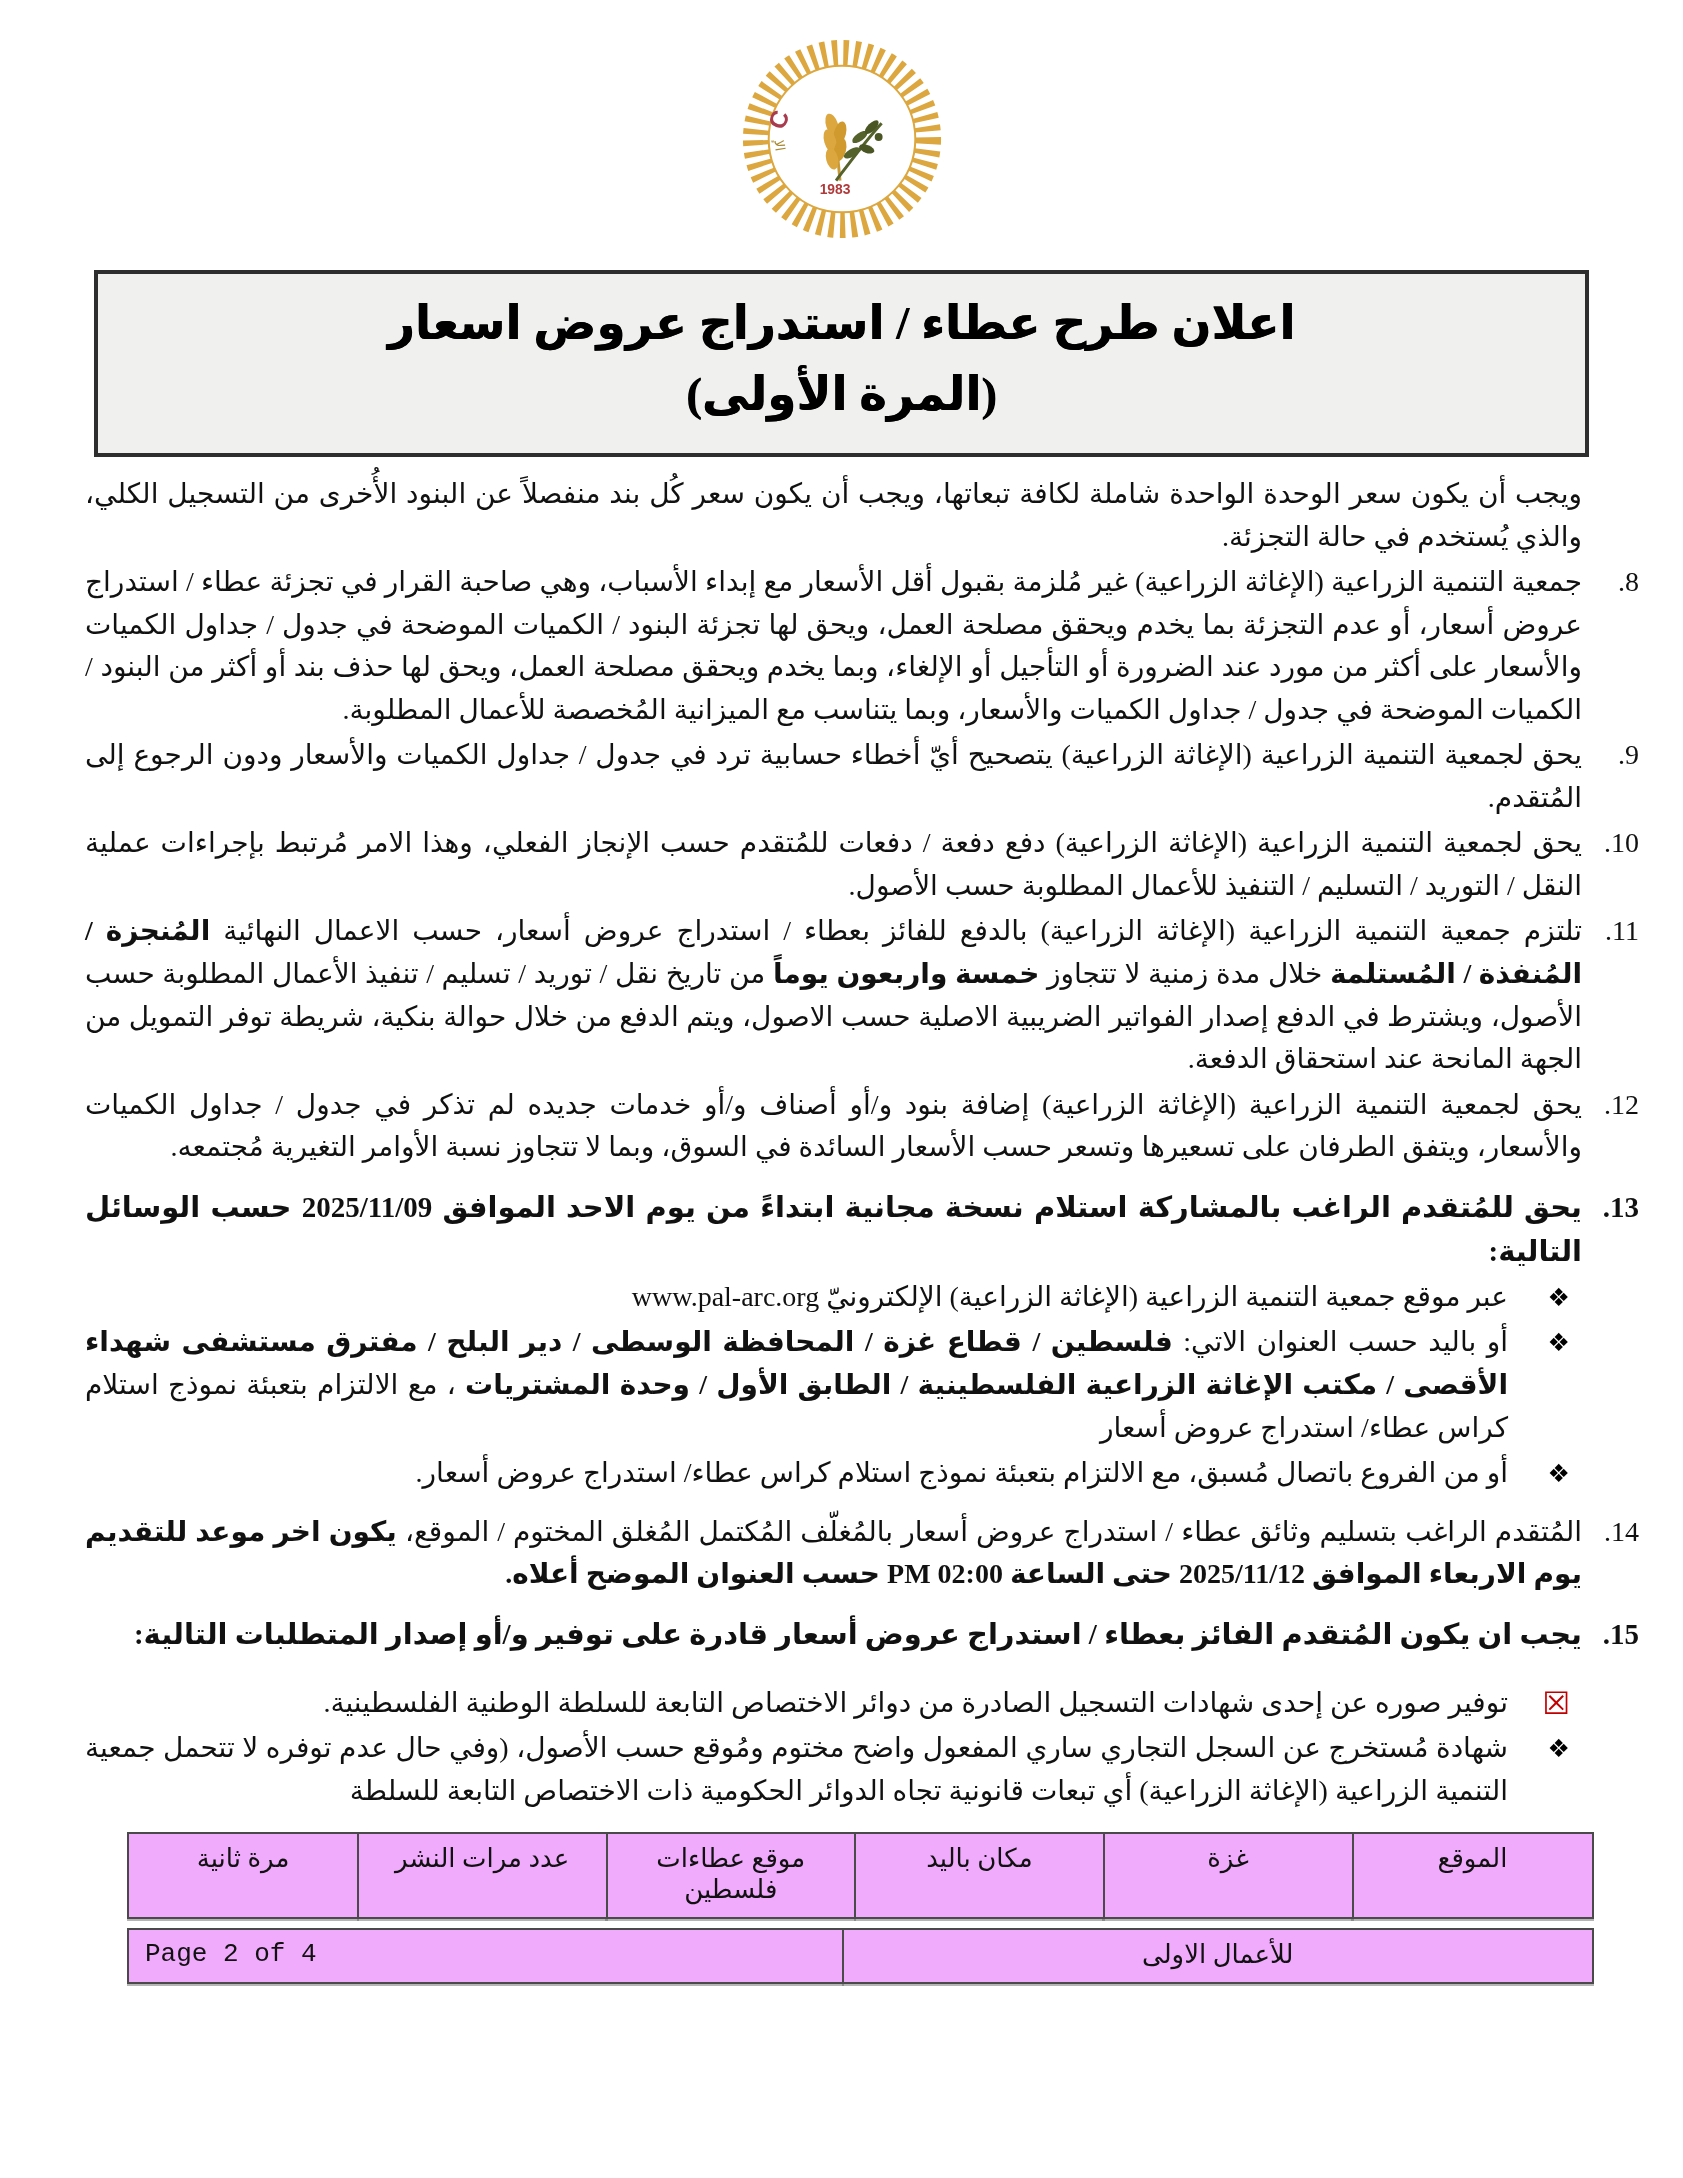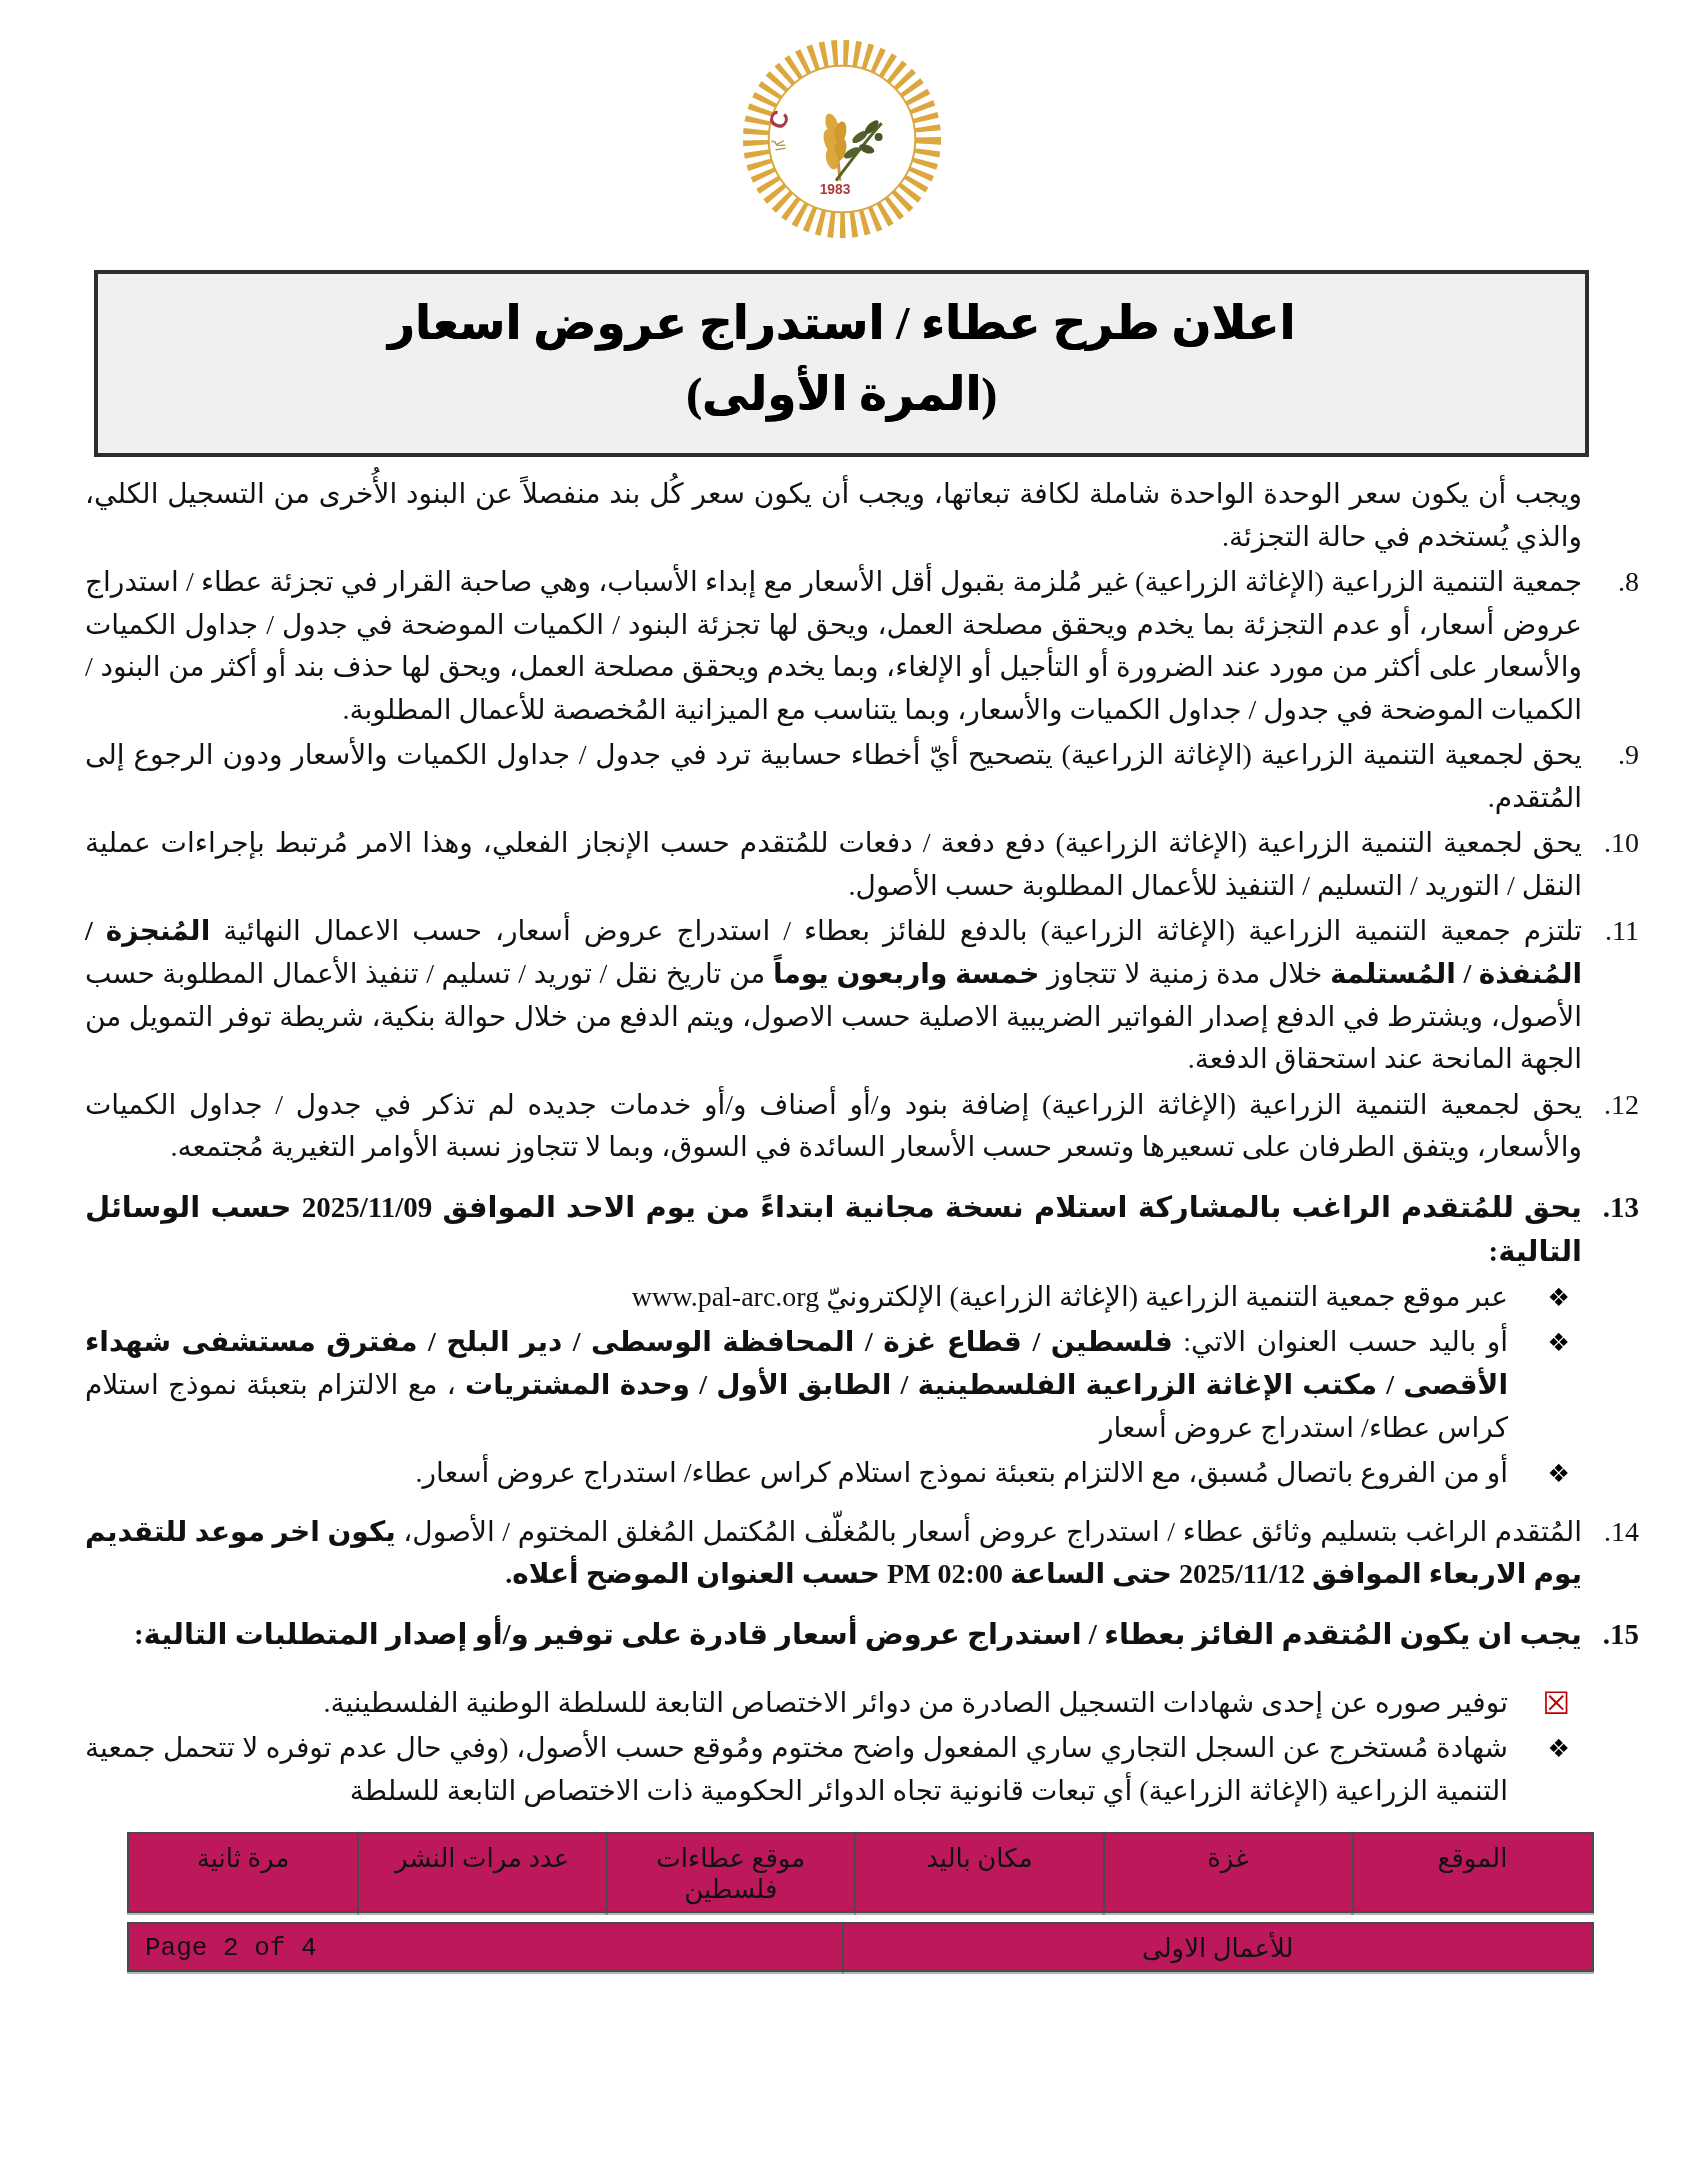--- a/index.html
+++ b/index.html
@@ -44,24 +44,24 @@
   .emph{font-size:29px;}
   .emph .num{font-size:29px;}
   .gap-top{margin-top:16px;}
   .gap-top-lg{margin-top:26px;}
 
   
   .footer{margin:20px 89px 0 127px;direction:rtl;}
   .frow{display:flex;direction:rtl;margin-bottom:9px;}
   .fcell{
     border:2.5px solid #4a4a4a;
-    background:#be185d;
+    background:#f0abfc;
     font-size:26px;
     text-align:center;
-    padding:9px 8px 6px 8px;
+    padding:9px 8px 12px 8px;
     box-shadow:0 2px 0 rgba(90,90,90,.45);
   }
   .fcell + .fcell{margin-right:-2.5px;}
   .fcell.ltr{direction:ltr;text-align:left;padding-left:16px;font-family:Liberation Mono, monospace;}
 </style>
 </head>
 <body>
 
 <div class="page">
 
@@ -139,21 +139,21 @@
       <div class="block bullet">
         <span class="marker">❖</span>
         <div class="txt"><span>أو باليد حسب العنوان الاتي: </span><span class="b">فلسطين / قطاع غزة / المحافظة الوسطى / دير البلح / مفترق مستشفى شهداء الأقصى / مكتب الإغاثة الزراعية الفلسطينية / الطابق الأول / وحدة المشتريات</span><span> ، مع الالتزام بتعبئة نموذج استلام كراس عطاء/ استدراج عروض أسعار</span></div>
       </div>
       <div class="block bullet">
         <span class="marker">❖</span>
         <div class="txt"><span>أو من الفروع باتصال مُسبق، مع الالتزام بتعبئة نموذج استلام كراس عطاء/ استدراج عروض أسعار.</span></div>
       </div>
       <div class="block numbered gap-top">
         <span class="num">14.</span>
-        <div class="txt"><span>المُتقدم الراغب بتسليم وثائق عطاء / استدراج عروض أسعار بالمُغلّف المُكتمل المُغلق المختوم / الأصول، </span><span class="b">يكون اخر موعد للتقديم يوم الاربعاء الموافق 2025/11/12 حتى الساعة 02:00 PM حسب العنوان الموضح أعلاه.</span></div>
+        <div class="txt"><span>المُتقدم الراغب بتسليم وثائق عطاء / استدراج عروض أسعار بالمُغلّف المُكتمل المُغلق المختوم / الموقع، </span><span class="b">يكون اخر موعد للتقديم يوم الاربعاء الموافق 2025/11/12 حتى الساعة 02:00 PM حسب العنوان الموضح أعلاه.</span></div>
       </div>
       <div class="block numbered emph gap-top">
         <span class="num b">15.</span>
         <div class="txt"><span class="b">يجب ان يكون المُتقدم الفائز بعطاء / استدراج عروض أسعار قادرة على توفير و/أو إصدار المتطلبات التالية:</span></div>
       </div>
       <div class="block bullet gap-top-lg">
         <span class="marker red-box">☒</span>
         <div class="txt"><span>توفير صوره عن إحدى شهادات التسجيل الصادرة من دوائر الاختصاص التابعة للسلطة الوطنية الفلسطينية.</span></div>
       </div>
       <div class="block bullet">

